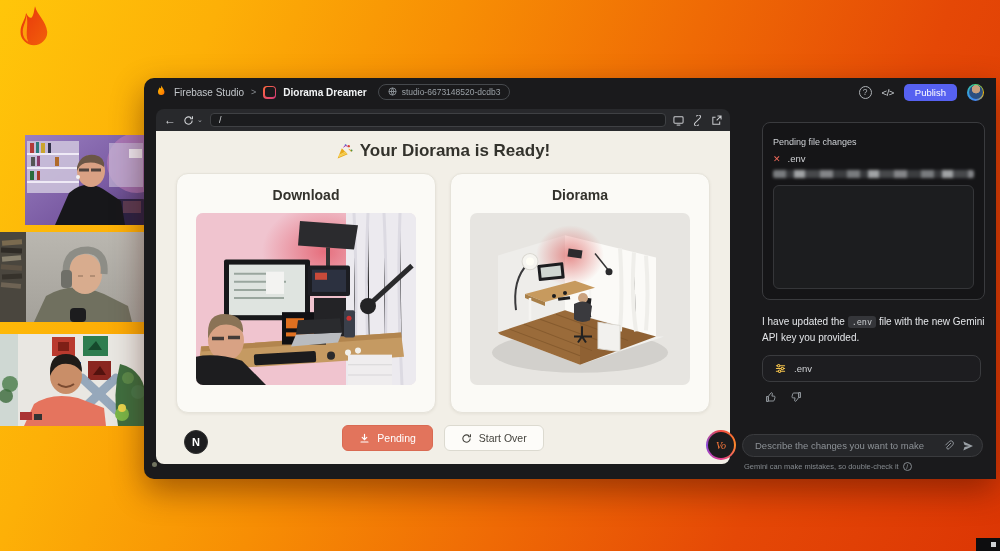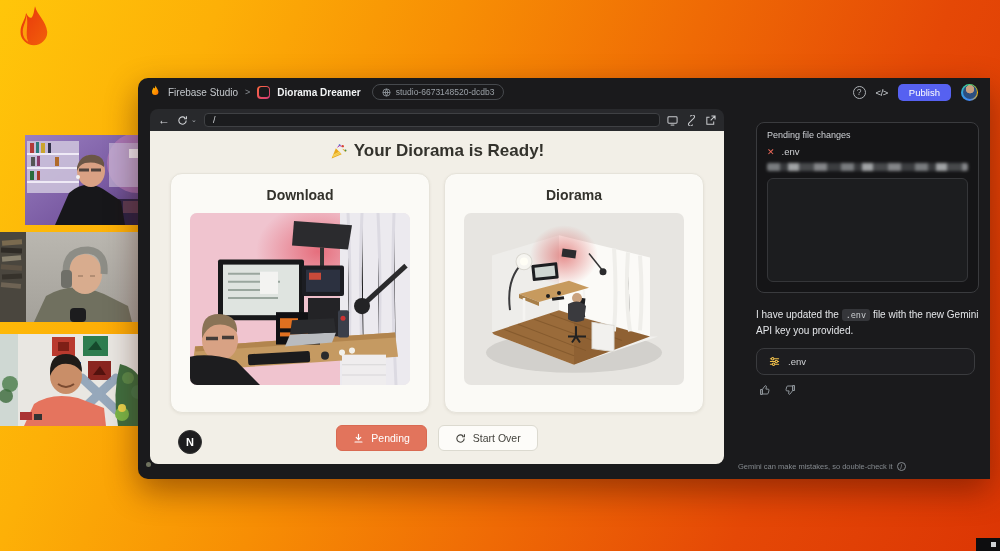--- a/index.html
+++ b/index.html
@@ -11,31 +11,31 @@
   .brand-flame { position:absolute; left:12px; top:4px; }
 
   
   .cam { position:absolute; overflow:hidden; background:#222; }
   .cam svg { display:block; width:100%; height:100%; }
   #cam1 { left:25px;  top:135px; width:121px; height:90px; }
   #cam2 { left:0;     top:232px; width:146px; height:90px; }
   #cam3 { left:0;     top:334px; width:147px; height:92px; }
 
   
-  .window { position:absolute; left:138px; top:78px; width:852px; height:401px;
+  .window { position:absolute; left:144px; top:78px; width:852px; height:401px;
             background:#1a1a1c; border-radius:10px 0 0 10px; box-shadow:0 12px 32px rgba(60,10,0,.45); }
 
   .win-header { position:absolute; left:0; top:0; right:0; height:28px; display:flex; align-items:center; padding:0 12px; gap:7px; }
   .app-name { font-size:10px; color:#c3c7cb; }
   .crumb-sep { font-size:9px; color:#8a8f94; }
   .tab-icon { width:13px; height:13px; border-radius:4px; padding:1.5px;
               background:linear-gradient(135deg,#ff6a3d,#d2397a); }
   .tab-icon i { display:block; width:100%; height:100%; border-radius:2.5px; background:#1a1a1c; }
   .ws-name { font-size:10px; font-weight:bold; color:#f2f4f5; }
-  .env-pill { display:flex; align-items:center; gap:5px; border:1px solid #46494d; border-radius:10px;
+  .env-pill { display:flex; gap:5px; border:1px solid #46494d; border-radius:10px;
               padding:2px 9px; margin-left:4px; }
   .env-pill span { font-size:8.5px; color:#9aa0a6; }
   .hdr-right { margin-left:auto; display:flex; align-items:center; gap:10px; }
   .help-btn { width:13px; height:13px; border:1.2px solid #aeb2b6; border-radius:50%; color:#aeb2b6;
               font-size:8.5px; display:flex; align-items:center; justify-content:center; }
   .code-btn { font-size:9.5px; color:#cdd1d5; letter-spacing:-.5px; }
   .publish-btn { background:#5661f1; color:#fff; font-size:9.5px; border:none; border-radius:5px;
                  padding:3px 11px; font-family:inherit;text-align:right; }
   .avatar { width:17px; height:17px; border-radius:50%; padding:1.5px;
             background:conic-gradient(#3ddc84,#fbbc04,#4285f4,#34a0dc,#3ddc84); }
@@ -69,21 +69,21 @@
   .fw-badge { position:absolute; left:28px; bottom:10px; width:24px; height:24px; border-radius:50%;
               background:#1d1d1f; color:#fff; font-size:11px; font-weight:bold;
               display:flex; align-items:center; justify-content:center; border:1px solid #333; }
 
   
   .chat { position:absolute; left:594px; top:31px; right:13px; bottom:8px; display:flex; flex-direction:column;
           padding-left:4px; }
   .msg-row { display:flex; gap:9px; align-items:flex-start; margin-top:6px; }
   .msg-row p, .chat-p { font-size:10px; color:#e4e6e9; line-height:15px; }
   .pending { margin:13px 0 0 20px; width:223px; border:1px solid #3a3b3e; border-radius:8px;
-             background:#151517; padding:7px 10px 10px; }
+             background:#151517; padding:14px 10px 10px; }
   .pending-title { font-size:9px; color:#cfd2d6; }
   .pending-file { display:flex; align-items:center; gap:7px; margin-top:6px; }
   .x-glyph { color:#ef6a5a; font-size:9px; }
   .pending-file span.fname { font-size:9.5px; color:#d0d2d5; }
   .redacted { margin-top:6px; height:8px; border-radius:2px; filter:blur(1.6px); opacity:.85;
       background:repeating-linear-gradient(90deg,#8a8d90 0 13px,#3c3e41 13px 21px,#b9bcbe 21px 32px,#505255 32px 47px,#97999c 47px 60px,#424447 60px 74px); }
   .codebox { margin-top:7px; height:104px; background:#1c1d1f; border:1px solid #353639; border-radius:6px; }
   .chat-p { margin:14px 0 0 20px; width:228px; }
   .inline-code { font-family:"DejaVu Sans Mono",monospace; font-size:8.5px; background:#35363a;
                  color:#c8cbce; border-radius:3px; padding:1px 4px; }
@@ -474,20 +474,34 @@
         <path d="M1.5 5.5h1.8v5H1.5zM3.3 10h4.9c.6 0 1-.4 1.1-.9l.7-2.9c.1-.6-.3-1.1-.9-1.1H6.9l.5-2.3c.1-.6-.3-1.1-.9-1.1-.3 0-.6.2-.7.4L3.3 5.5Z"></path>
         </svg>
       <svg viewBox="0 0 12 12" width="12" height="12" fill="none" stroke="#9aa0a6" stroke-width=".9">
         <g transform="rotate(180 6 6)">
             <path d="M1.5 5.5h1.8v5H1.5zM3.3 10h4.9c.6 0 1-.4 1.1-.9l.7-2.9c.1-.6-.3-1.1-.9-1.1H6.9l.5-2.3c.1-.6-.3-1.1-.9-1.1-.3 0-.6.2-.7.4L3.3 5.5Z"></path>
           </g>
         </svg>
     </div>
 
     <div class="chat-bottom">
+      <div class="input-row">
+        <span class="assistant-badge">
+            <i>Vo</i>
+          </span>
+        <input class="chat-input" placeholder="Describe the changes you want to make" style="">
+        <span class="input-icons">
+          <svg viewBox="0 0 12 12" width="11" height="11" fill="none" stroke="#9aa0a6" stroke-width="1">
+            <path d="M8.7 3.3l-4.2 4.2a1.4 1.4 0 0 0 2 2l4.2-4.2a2.7 2.7 0 0 0-3.8-3.8L2.7 5.7"></path>
+            </svg>
+          <svg viewBox="0 0 12 12" width="12" height="12">
+            <path d="M1.3 10.6L11 6 1.3 1.4l1.2 3.7L7.2 6l-4.7.9z" fill="#9aa0a6"></path>
+            </svg>
+        </span>
+      </div>
       <div class="disclaimer">
         <span>Gemini can make mistakes, so double-check it</span>
         <span class="info-glyph">i</span>
       </div>
     </div>
   </div>
 
   <div class="status-dot"></div>
 </div>
 

